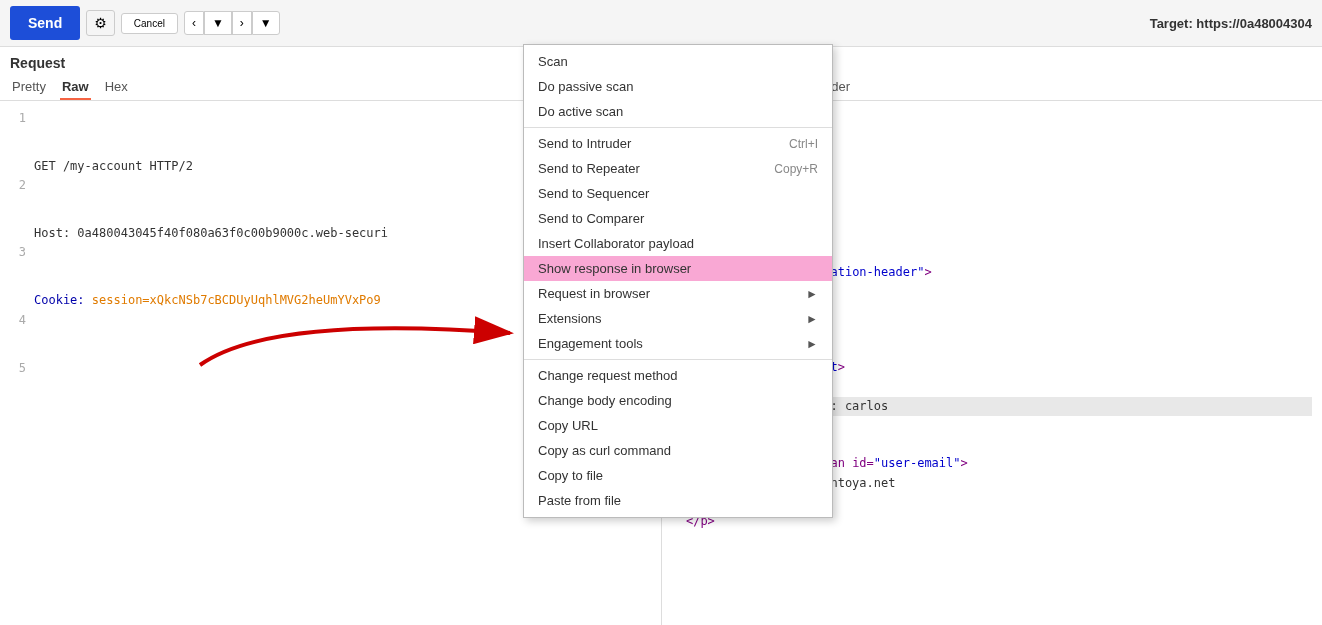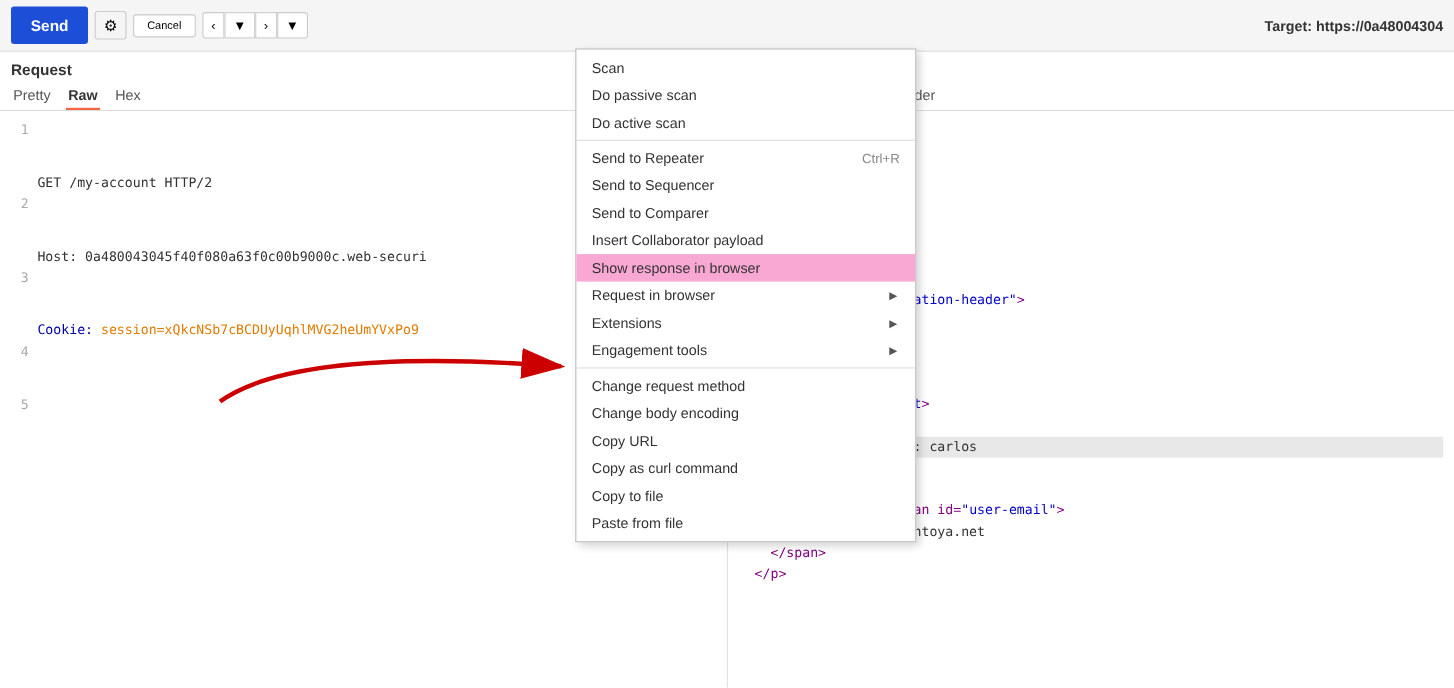--- a/index.html
+++ b/index.html
@@ -289,22 +289,26 @@
     <span>Scan</span>
   </div>
   <div class="menu-item">
     <span>Do passive scan</span>
   </div>
   <div class="menu-item">
     <span>Do active scan</span>
   </div>
   <div class="menu-separator"></div>
   <div class="menu-item">
+    <span>Send to Intruder</span>
+    <span class="menu-shortcut">Ctrl+I</span>
+  </div>
+  <div class="menu-item">
     <span>Send to Repeater</span>
-    <span class="menu-shortcut">Ctrl+R</span>
+    <span class="menu-shortcut">Copy+R</span>
   </div>
   <div class="menu-item">
     <span>Send to Sequencer</span>
   </div>
   <div class="menu-item">
     <span>Send to Comparer</span>
   </div>
   <div class="menu-item">
     <span>Insert Collaborator payload</span>
   </div>

